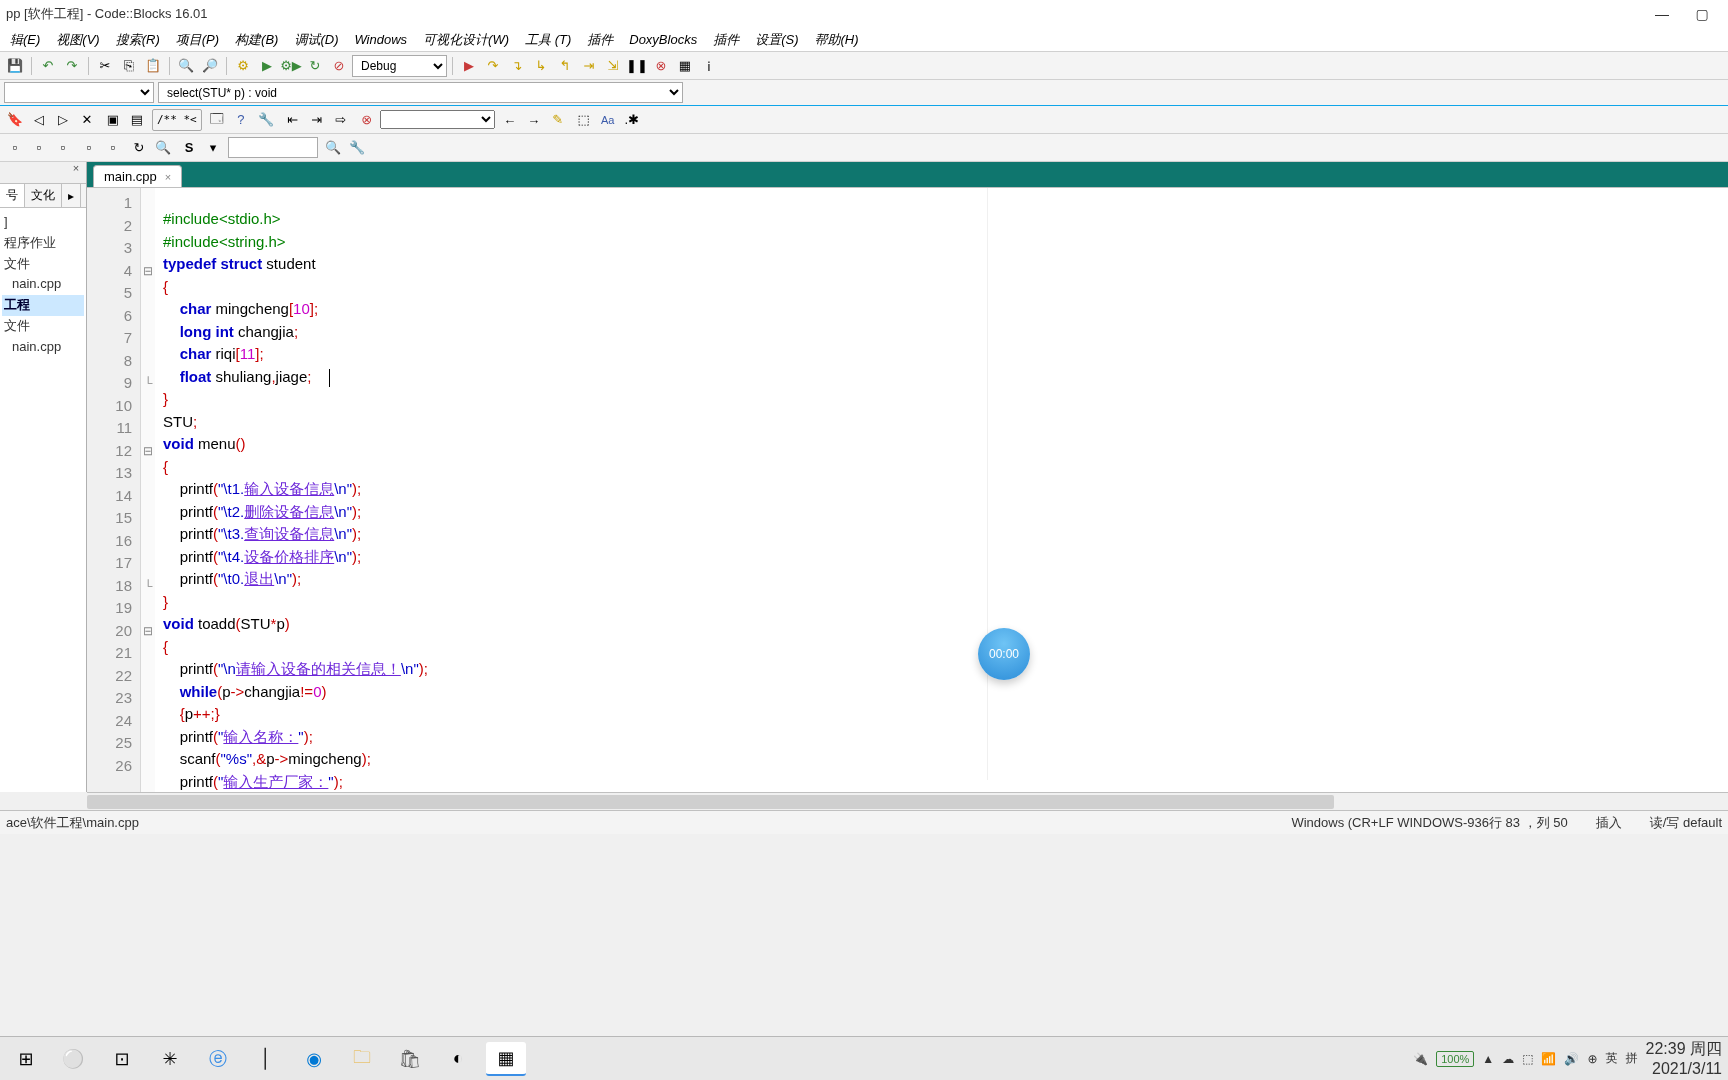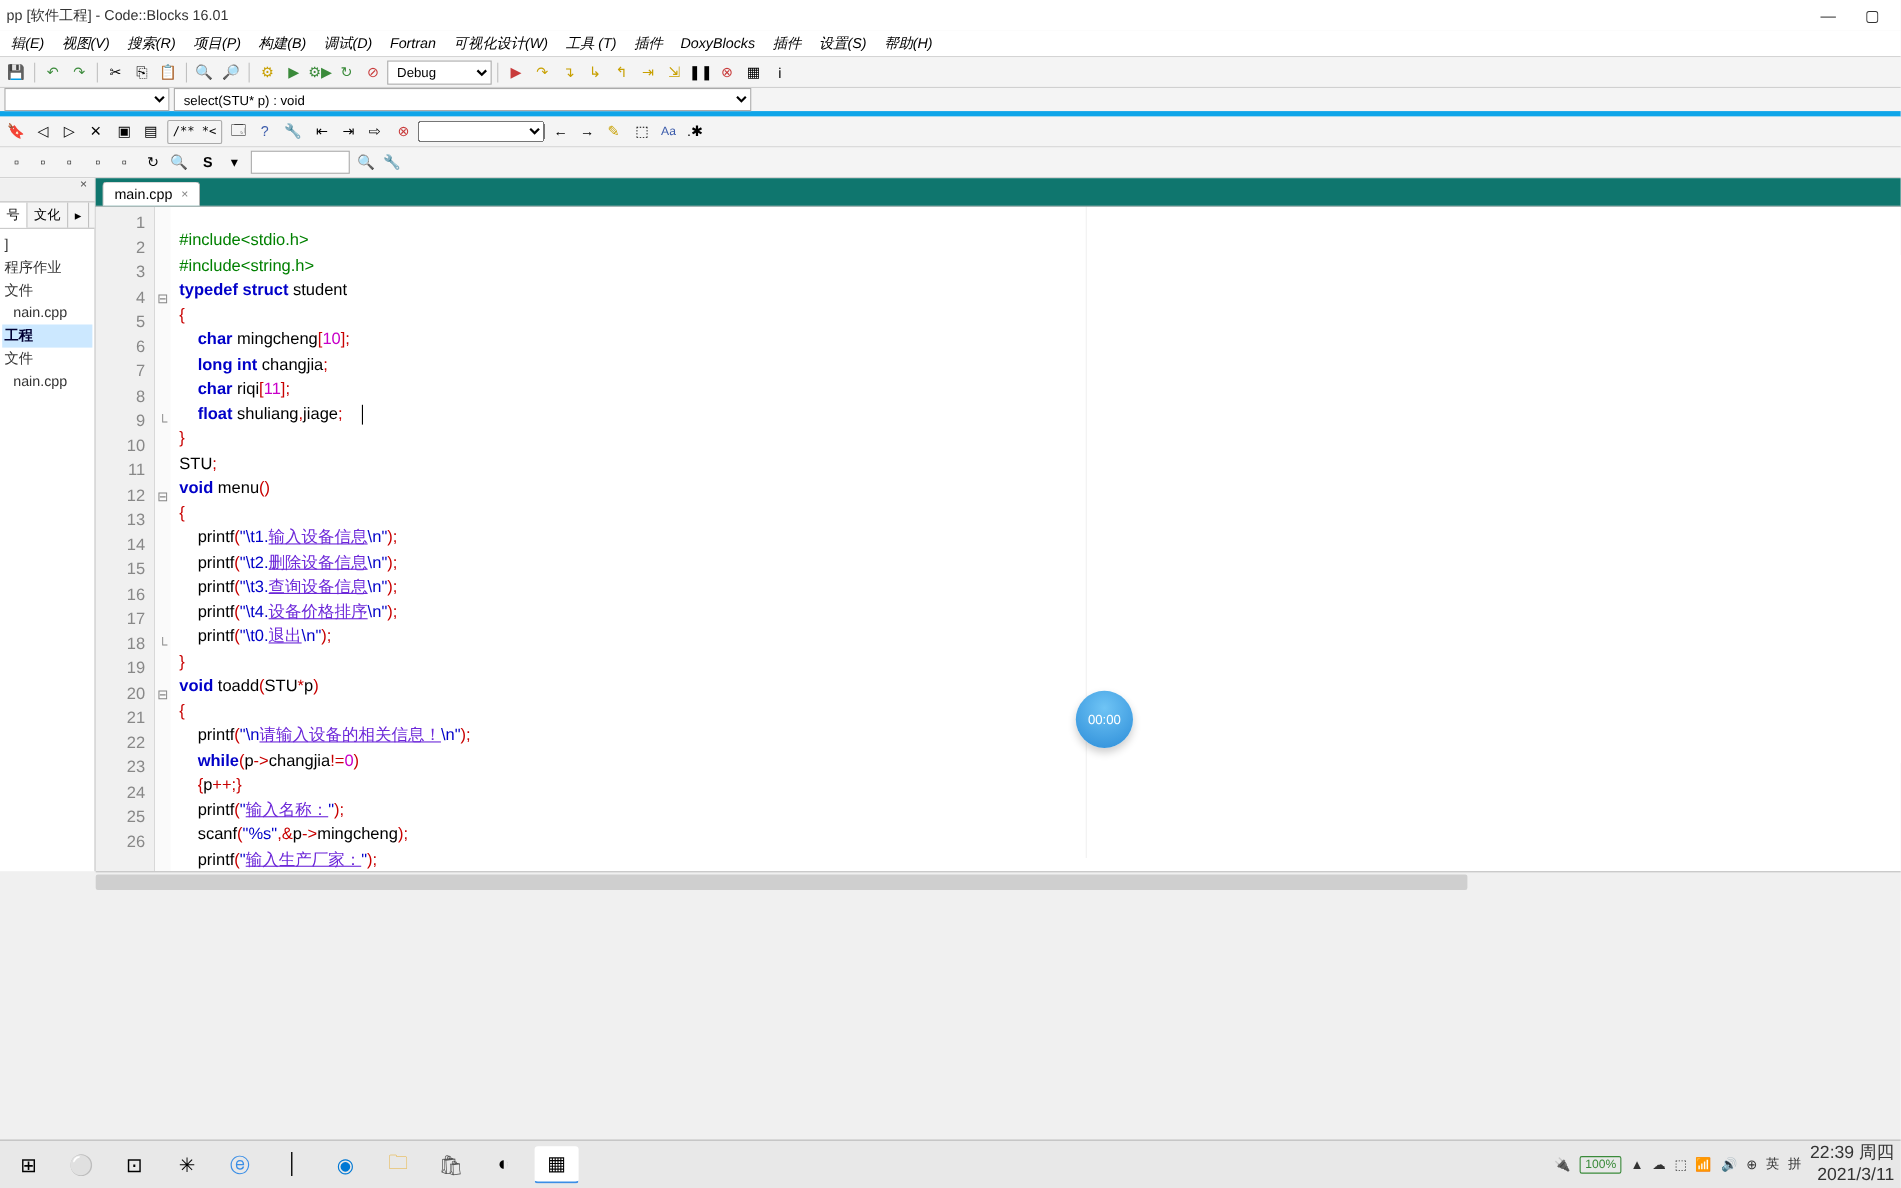--- a/index.html
+++ b/index.html
@@ -6,21 +6,21 @@
 body { width: 1728px; height: 1080px; background: #f0f0f0; overflow: hidden; position: relative; }
 .titlebar { height: 28px; background: #fff; display: flex; align-items: center; padding: 4px 6px; font-size: 13px; color: #333; }
 .titlebar .spacer { flex: 1; }
 .titlebar .winbtn { width: 40px; text-align: center; font-size: 14px; color: #333; cursor: pointer; }
 .menubar { height: 24px; background: #fff; display: flex; align-items: center; padding: 0 4px; font-size: 13px; gap: 4px; border-bottom: 1px solid #d0d0d0; }
 .menubar span { padding: 2px 6px; cursor: pointer; font-style: italic; }
 .toolbar { height: 28px; background: #f4f4f4; border-bottom: 1px solid #d0d0d0; display: flex; align-items: center; padding: 0 4px; gap: 2px; }
 .toolbar .sep { width: 1px; height: 18px; background: #c0c0c0; margin: 0 3px; }
 .tbtn { width: 22px; height: 22px; display: inline-flex; align-items: center; justify-content: center; font-size: 13px; cursor: pointer; border-radius: 2px; }
 .select-debug { height: 22px; width: 95px; border: 1px solid #aaa; font-size: 12px; padding: 0 4px; background: #fff; }
-.scopebar { height: 26px; background: #f4f4f4; border-bottom: 5px solid #0ea5e9; display: flex; align-items: center; padding: 0 4px; gap: 4px; }
+.scopebar { height: 26px; background: #f4f4f4; border-bottom: 1px solid #0ea5e9; display: flex; align-items: center; padding: 0 4px; gap: 4px; }
 .scopebar select, .scopebar input { height: 21px; border: 1px solid #aaa; font-size: 12px; padding: 0 4px; background: #fff; }
 .secondbar { height: 28px; background: #f4f4f4; border-bottom: 1px solid #d0d0d0; display: flex; align-items: center; padding: 0 4px; gap: 2px; }
 .thirdbar { height: 28px; background: #f4f4f4; border-bottom: 1px solid #d0d0d0; display: flex; align-items: center; padding: 0 4px; gap: 2px; }
 .searchbox { width: 90px; height: 21px; border: 1px solid #aaa; background: #fff; }
 
 .workarea { display: flex; height: 630px; }
 .sidebar { width: 87px; border-right: 1px solid #b0b0b0; background: #fff; display: flex; flex-direction: column; }
 .sidebar-head { height: 22px; background: #f0f0f0; border-bottom: 1px solid #c0c0c0; display: flex; align-items: center; font-size: 11px; position: relative; }
 .sidebar-head .close-x { width: 16px; text-align: center; cursor: pointer; color: #555; position: absolute; right: 2px; top: 0; }
 .sidetabs { height: 24px; background: #f4f4f4; border-bottom: 1px solid #c0c0c0; display: flex; font-size: 12px; }
@@ -74,21 +74,21 @@
   <span class="winbtn">▢</span>
 </div>
 
 <div class="menubar">
   <span>辑(E)</span>
   <span>视图(V)</span>
   <span>搜索(R)</span>
   <span>项目(P)</span>
   <span>构建(B)</span>
   <span>调试(D)</span>
-  <span>Fortran</span>
+  <span>Windows</span>
   <span>可视化设计(W)</span>
   <span>工具 (T)</span>
   <span>插件</span>
   <span>DoxyBlocks</span>
   <span>插件</span>
   <span>设置(S)</span>
   <span>帮助(H)</span>
 </div>
 
 <div class="toolbar">
@@ -268,20 +268,27 @@
           </div>
       <div class="code" id="code"><div><span class="pp">#include&lt;stdio.h&gt;</span></div><div><span class="pp">#include&lt;string.h&gt;</span></div><div><span class="kw">typedef</span> <span class="kw">struct</span> student</div><div><span class="op">{</span></div><div>    <span class="kw">char</span> mingcheng<span class="op">[</span><span class="num">10</span><span class="op">];</span></div><div>    <span class="kw">long</span> <span class="kw">int</span> changjia<span class="op">;</span></div><div>    <span class="kw">char</span> riqi<span class="op">[</span><span class="num">11</span><span class="op">];</span></div><div>    <span class="kw">float</span> shuliang<span class="op">,</span>jiage<span class="op">;</span><span class="cursor-caret"></span></div><div><span class="op">}</span></div><div>STU<span class="op">;</span></div><div><span class="kw">void</span> menu<span class="op">()</span></div><div><span class="op">{</span></div><div>    printf<span class="op">(</span><span class="str">"\t1.</span><span class="zh">输入设备信息</span><span class="str">\n"</span><span class="op">);</span></div><div>    printf<span class="op">(</span><span class="str">"\t2.</span><span class="zh">删除设备信息</span><span class="str">\n"</span><span class="op">);</span></div><div>    printf<span class="op">(</span><span class="str">"\t3.</span><span class="zh">查询设备信息</span><span class="str">\n"</span><span class="op">);</span></div><div>    printf<span class="op">(</span><span class="str">"\t4.</span><span class="zh">设备价格排序</span><span class="str">\n"</span><span class="op">);</span></div><div>    printf<span class="op">(</span><span class="str">"\t0.</span><span class="zh">退出</span><span class="str">\n"</span><span class="op">);</span></div><div><span class="op">}</span></div><div><span class="kw">void</span> toadd<span class="op">(</span>STU<span class="op">*</span>p<span class="op">)</span></div><div><span class="op">{</span></div><div>    printf<span class="op">(</span><span class="str">"\n</span><span class="zh">请输入设备的相关信息！</span><span class="str">\n"</span><span class="op">);</span></div><div>    <span class="kw">while</span><span class="op">(</span>p<span class="op">-&gt;</span>changjia<span class="op">!=</span><span class="num">0</span><span class="op">)</span></div><div>    <span class="op">{</span>p<span class="op">++;}</span></div><div>    printf<span class="op">(</span><span class="str">"</span><span class="zh">输入名称：</span><span class="str">"</span><span class="op">);</span></div><div>    scanf<span class="op">(</span><span class="str">"%s"</span><span class="op">,&amp;</span>p<span class="op">-&gt;</span>mingcheng<span class="op">);</span></div><div>    printf<span class="op">(</span><span class="str">"</span><span class="zh">输入生产厂家：</span><span class="str">"</span><span class="op">);</span></div></div>
     </div>
   </div>
 </div>
 
 <div class="hscroll">
       <div class="thumb"></div>
     </div>
 
+<div class="statusbar">
+  <span>ace\软件工程\main.cpp</span>
+  <span class="flex1"></span>
+  <span>Windows (CR+LF WINDOWS-936行 83 ，列 50</span>
+  <span>插入</span>
+  <span>读/写 default</span>
+</div>
 
 </div>
 
 <div class="vsplit"></div>
 <div class="rec-bubble">
     <span>00:00</span>
   </div>
 
 <div class="taskbar">
   <span class="tb">⊞</span>

